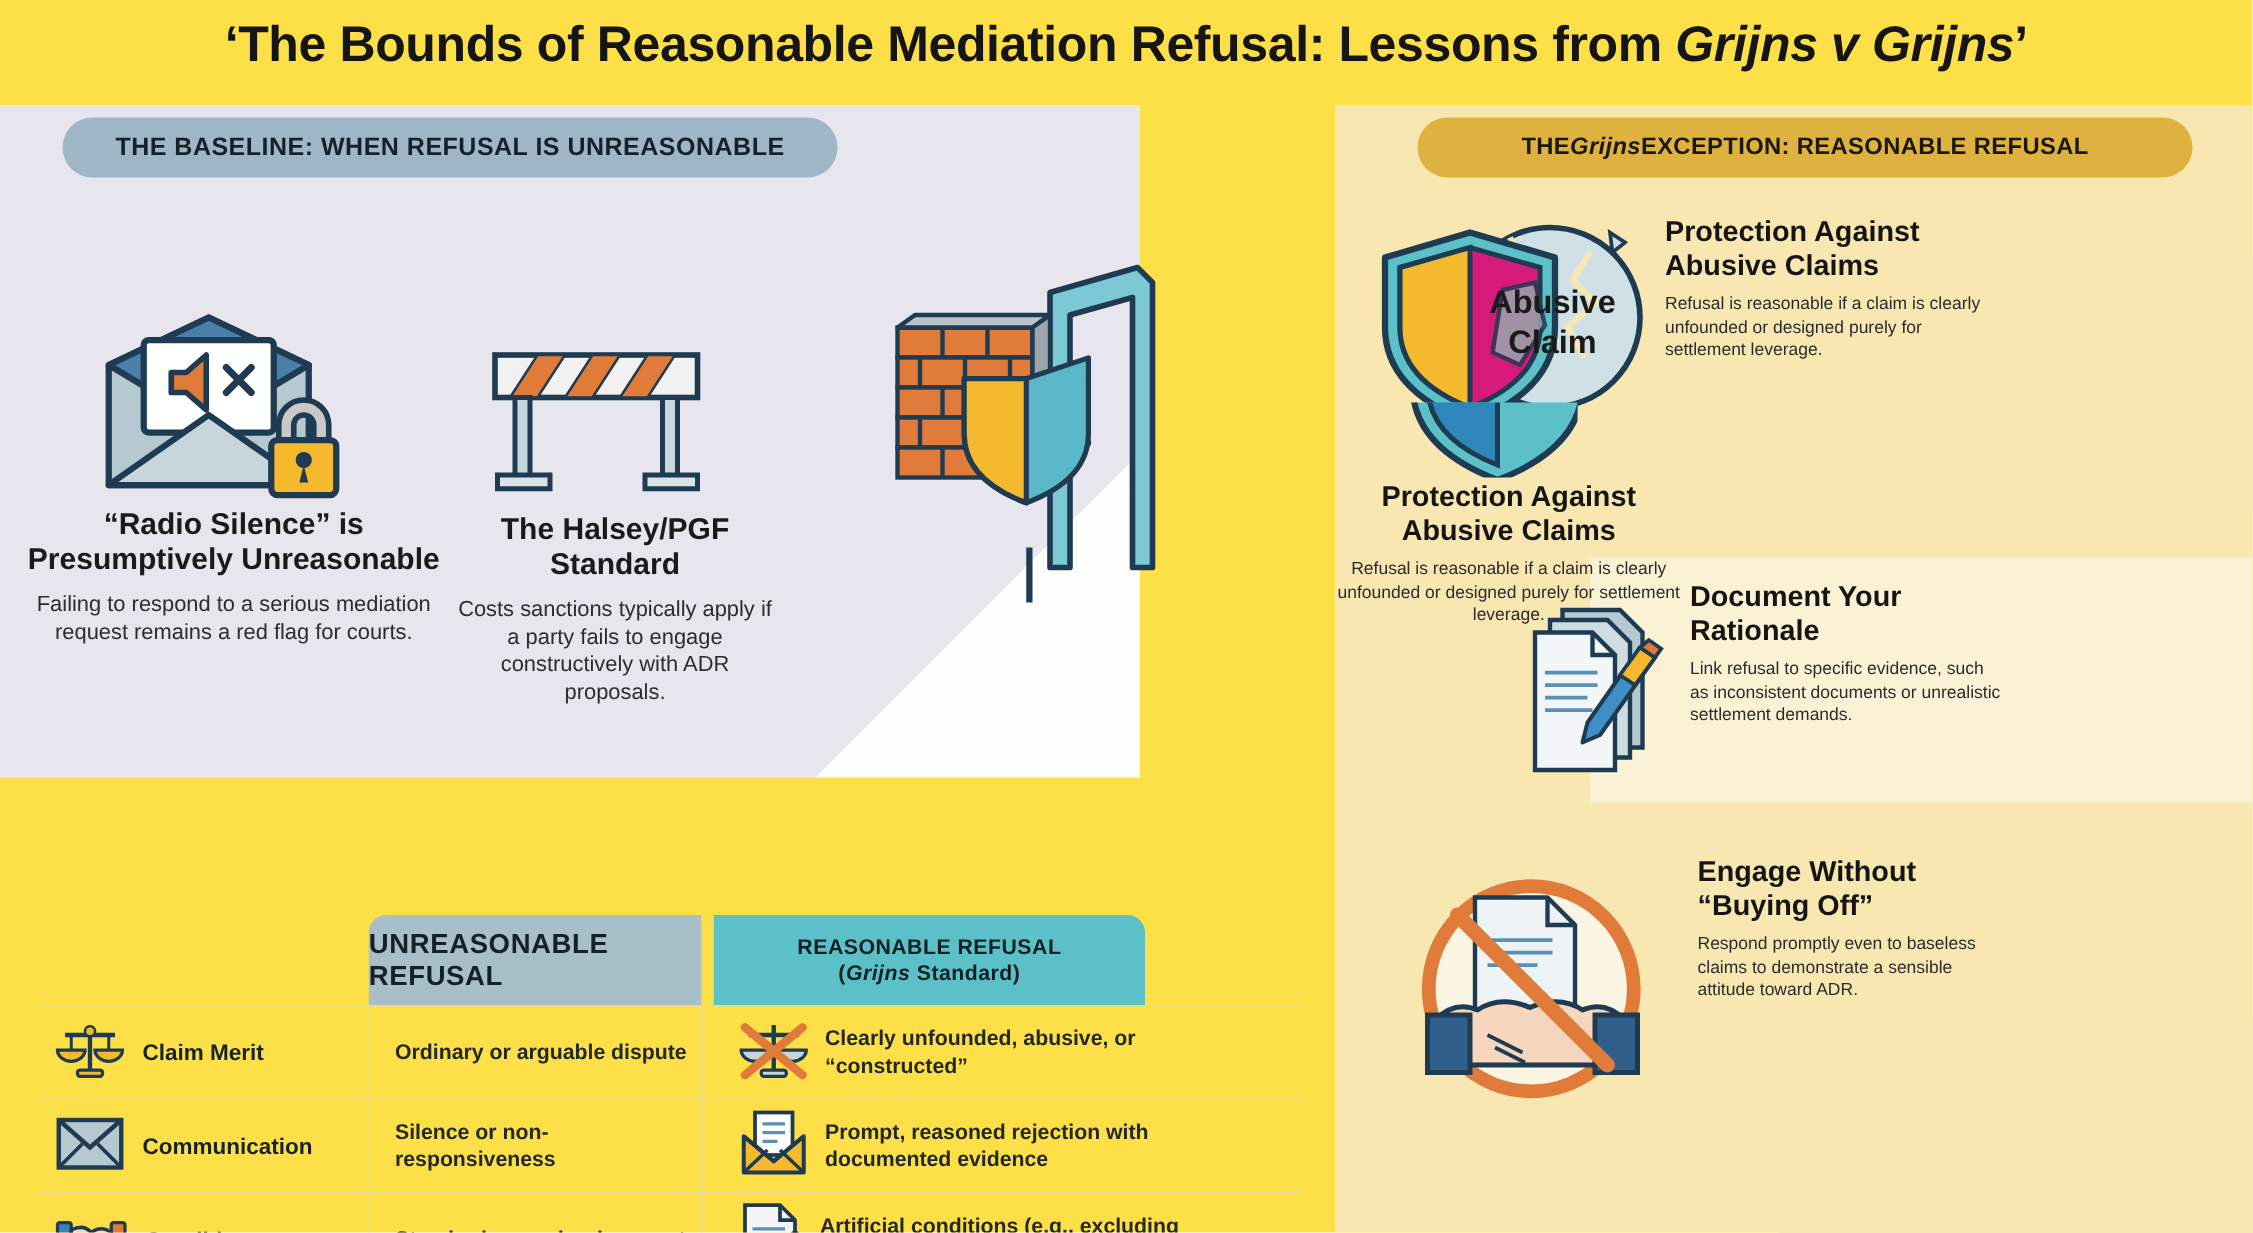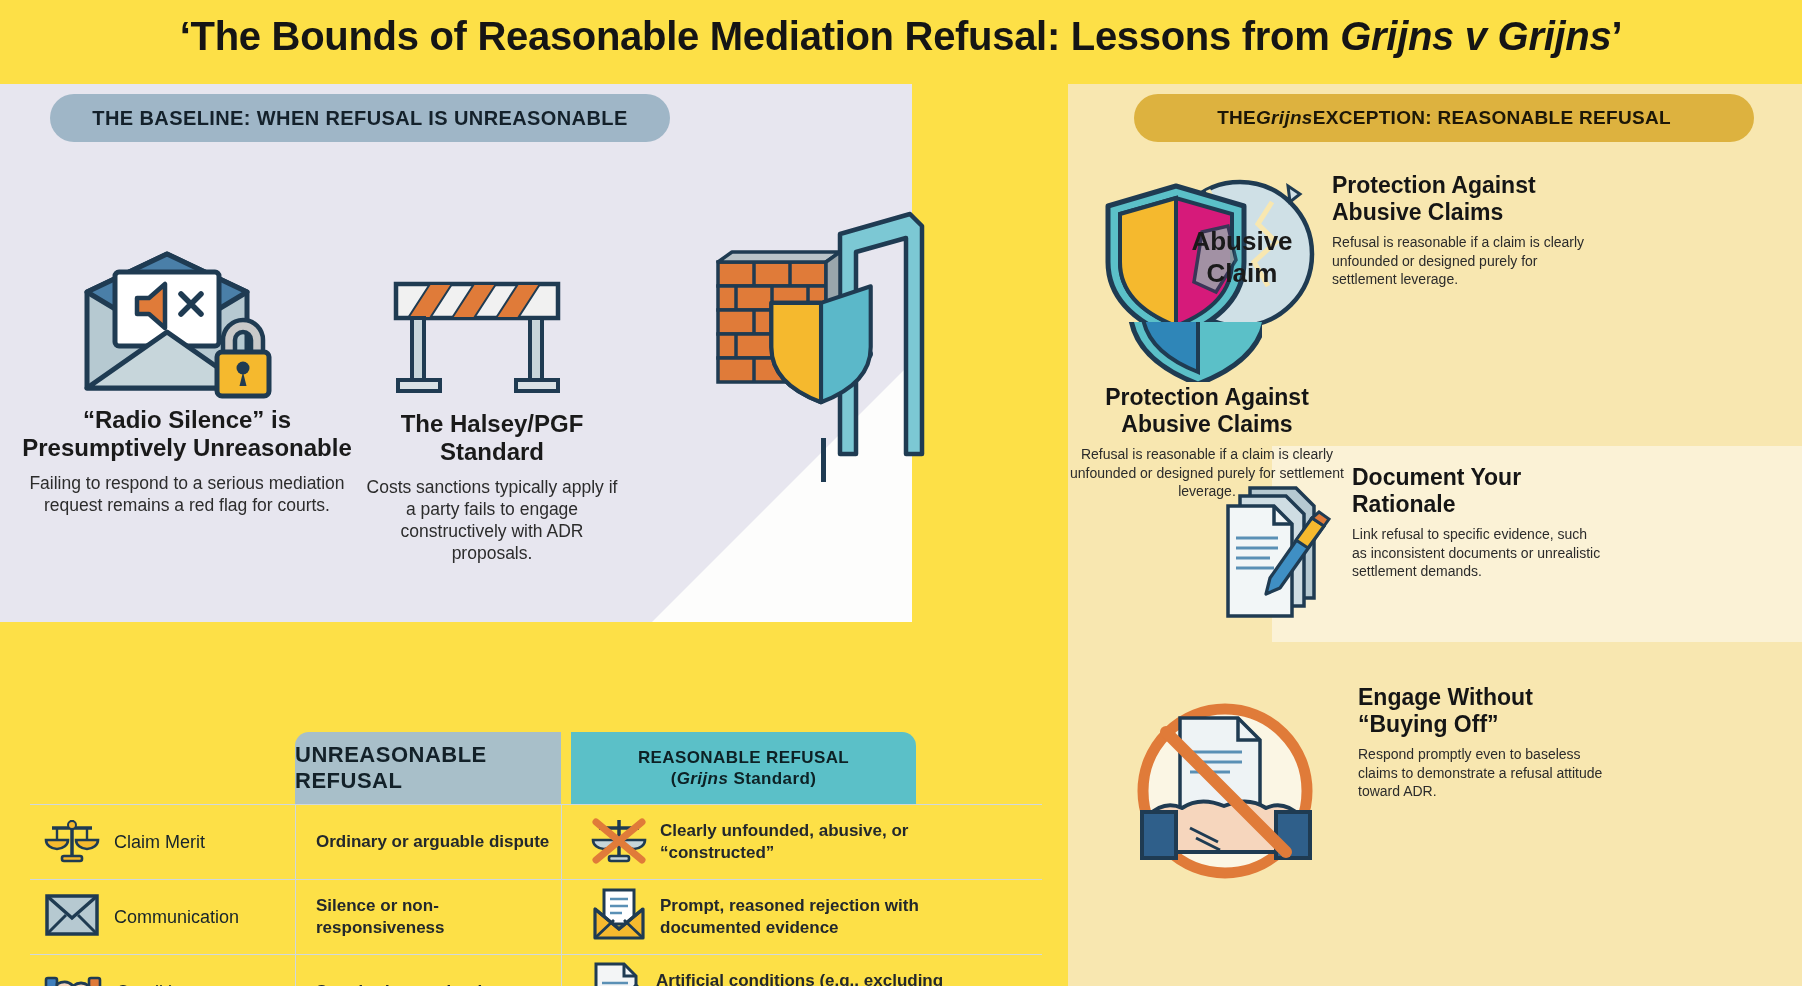--- a/index.html
+++ b/index.html
@@ -68,21 +68,21 @@
   .th-reason {
     position: absolute; left: 531px; top: 0; width: 345px; height: 72px;
     background: #5bc0c8; border-radius: 0 14px 0 0;
     display: flex; flex-direction: column; align-items: center; justify-content: center;
     font-size: 17px; font-weight: 700; color: #0d2125; letter-spacing: 0.4px; line-height: 1.25; margin-left: 10px;
   }
   .th-reason .sub .it { font-style: italic; }
 
   .trow { position: relative; height: 75px; border-top: 1.5px solid #cfd8dd; display: flex; }
   .cell-label { width: 265px; display: flex; align-items: center; gap: 14px; padding-left: 14px; }
-  .cell-label .lbl { font-size: 18px; font-weight: 400; color: #16232b; }
+  .cell-label .lbl { font-size: 18px; font-weight: 700; color: #16232b; }
   .cell-a { width: 266px; border-left: 1.5px solid #cfd8dd; display: flex; align-items: center; padding-left: 20px; }
   .cell-b { width: 420px; border-left: 1.5px solid #cfd8dd; display: flex; align-items: center; gap: 12px; padding-left: 28px; }
   .cell-a .txt, .cell-b .txt { font-size: 17px; color: #23282c; line-height: 1.3; font-weight: bold; }
 
   
   .right-panel {
     position: absolute; left: 1068px; top: 84px; width: 734px; height: 902px;
     background: #f8e7b0;
   }
   .pill-exception {
@@ -368,16 +368,16 @@
         <path d="M20 122 q16 -16 34 -8 q18 -12 42 -2 q24 -10 42 2 q18 -8 34 8 v36 H20 Z" fill="#f6d6bd" stroke="#1f3b52" stroke-width="4" stroke-linejoin="round"></path>
         <path d="M14 118 h34 v46 H14 Z" fill="#2f5f8a" stroke="#1f3b52" stroke-width="4"></path>
         <path d="M148 118 h34 v46 h-34 Z" fill="#2f5f8a" stroke="#1f3b52" stroke-width="4"></path>
         <path d="M62 134 q16 8 28 14 M68 144 q14 7 24 12" stroke="#1f3b52" stroke-width="3"></path>
         <path d="M38 38 L158 158" stroke="#e07b39" stroke-width="12" stroke-linecap="round"></path>
       </svg>
     </div>
 
     <div class="rblock" id="r-engage">
       <div class="h">Engage Without “Buying Off”</div>
-      <div class="p">Respond promptly even to baseless claims to demonstrate a refusal attitude toward ADR.</div>
+      <div class="p">Respond promptly even to baseless claims to demonstrate a sensible attitude toward ADR.</div>
     </div>
   </div>
 </div>
 
 </body></html>

